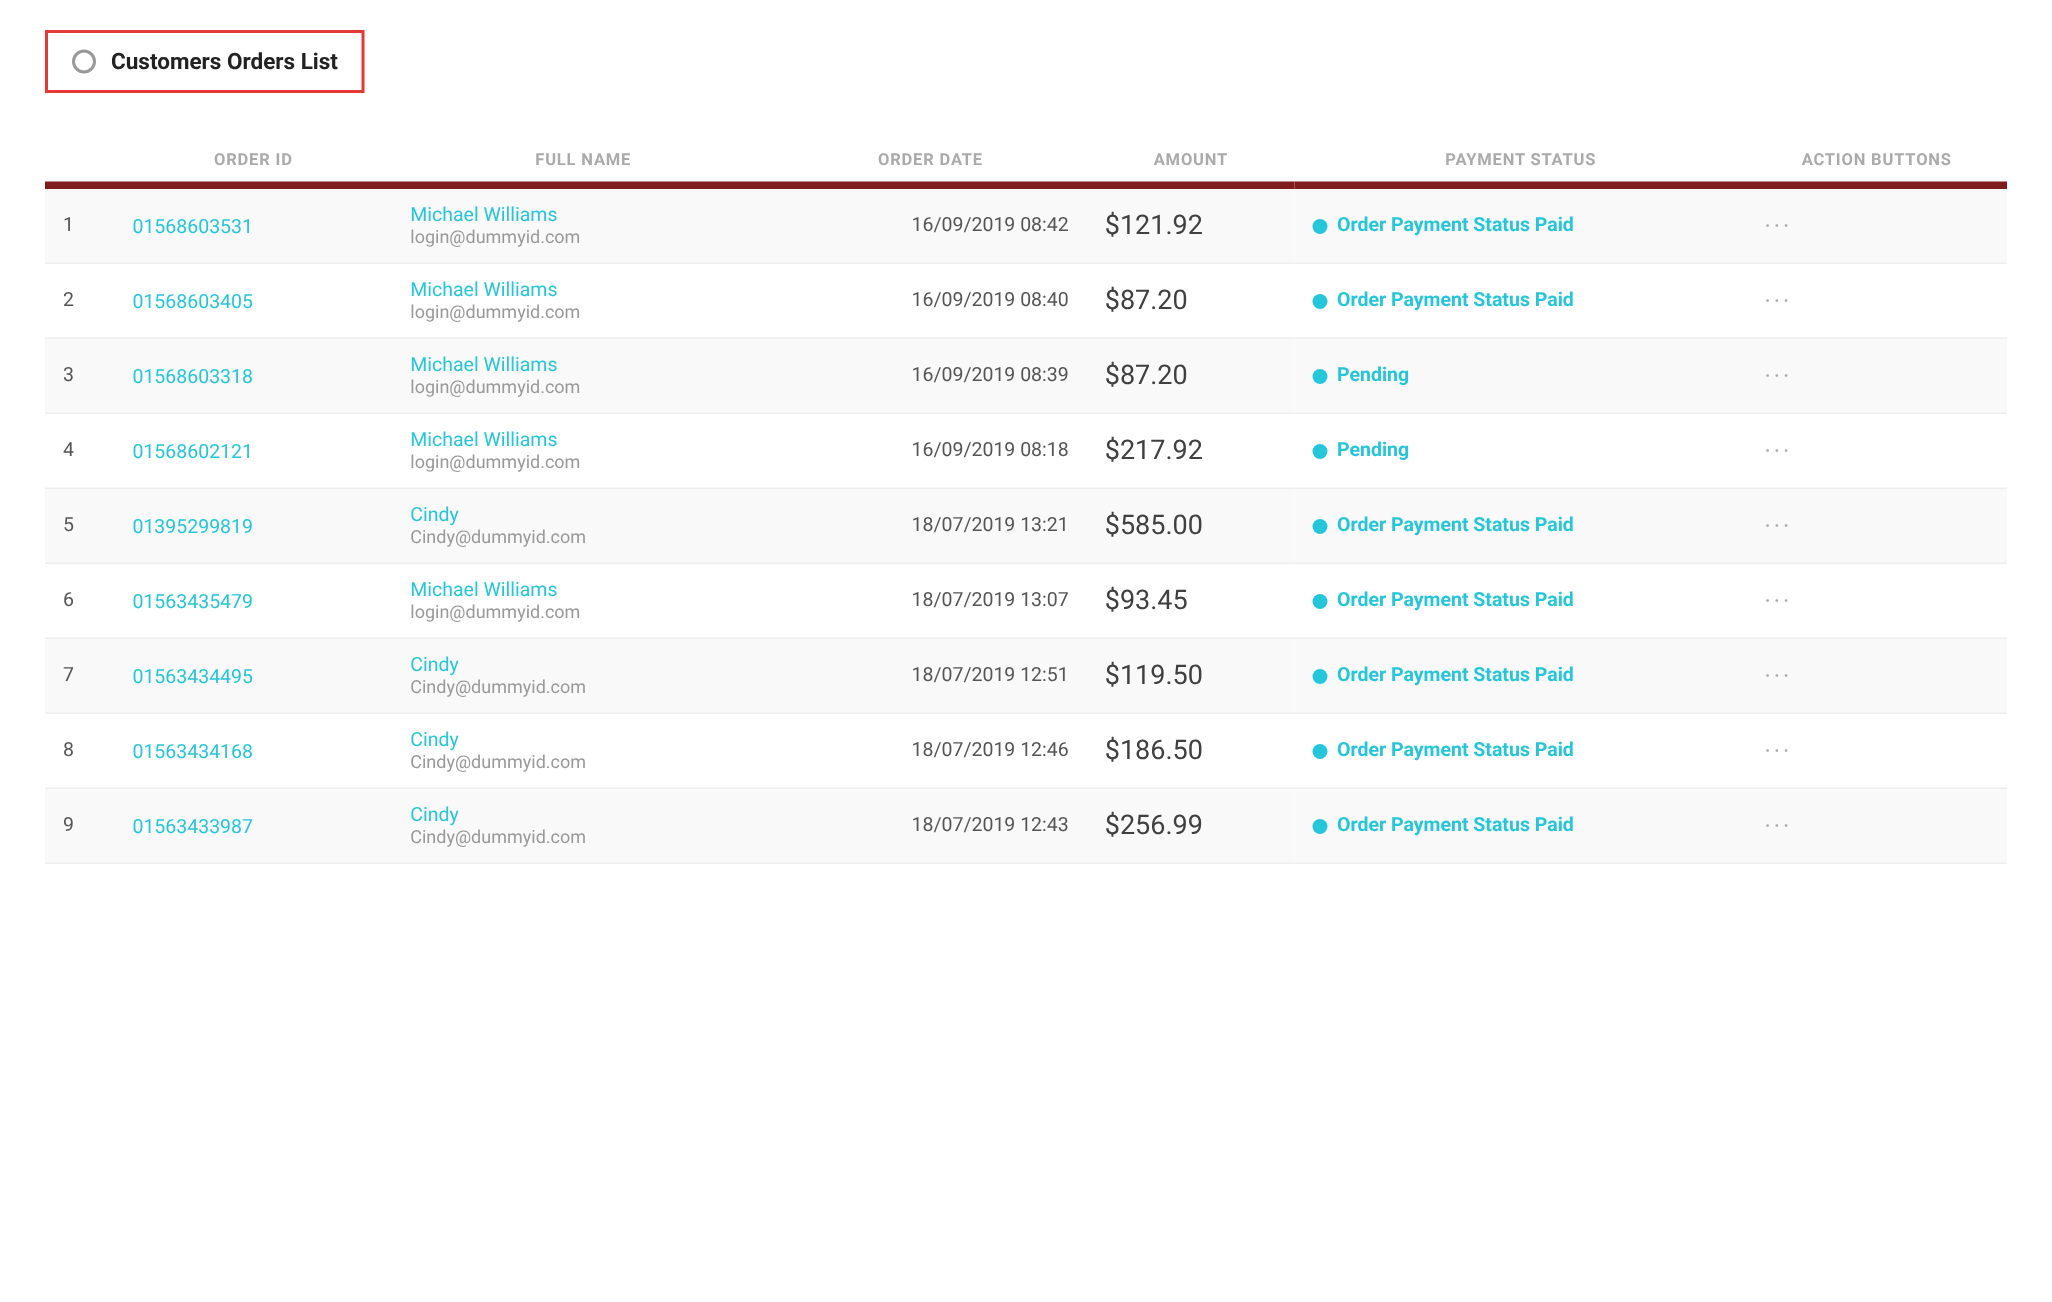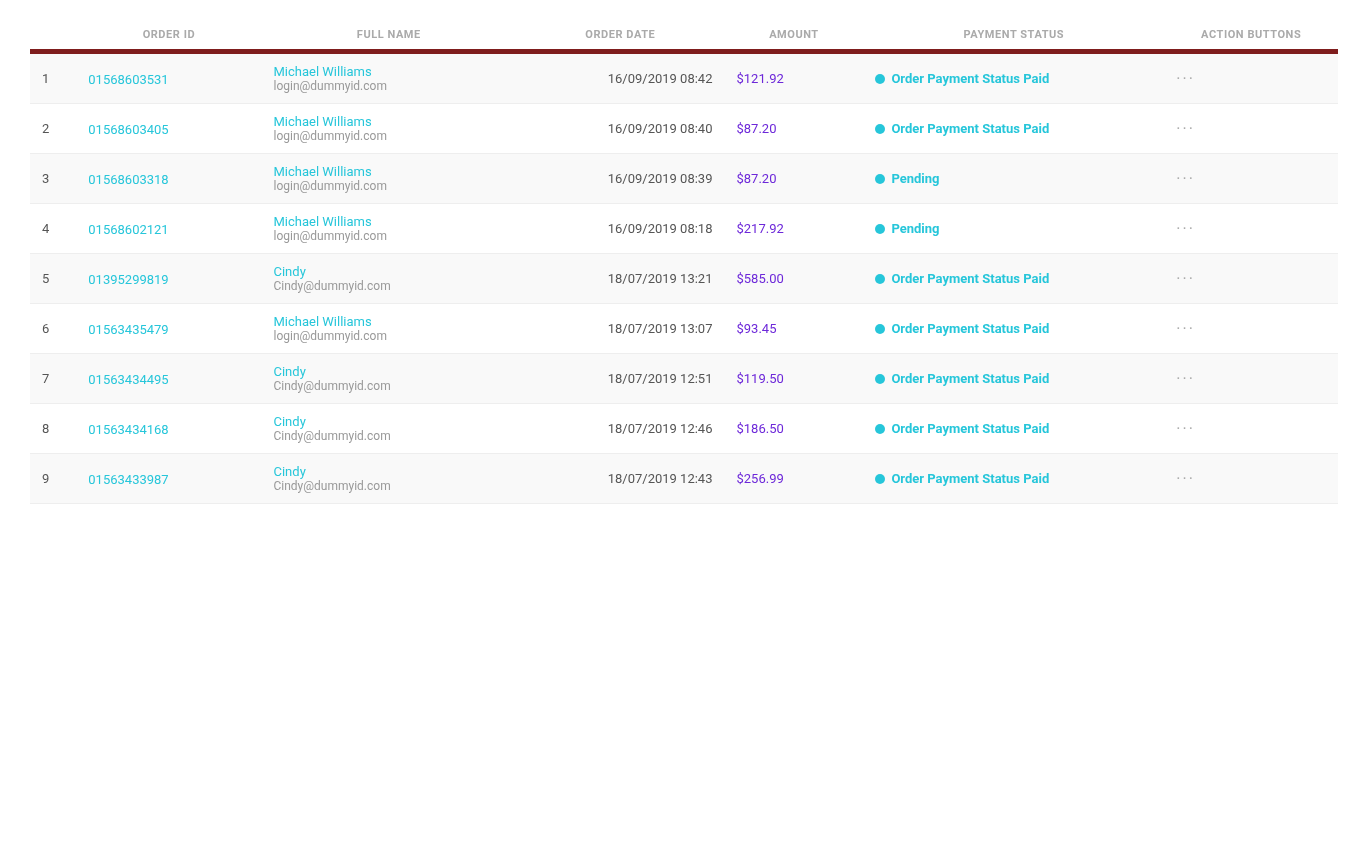--- a/index.html
+++ b/index.html
@@ -82,22 +82,22 @@
       color: #999;
       font-size: 12px;
       display: block;
     }
     .order-date {
       color: #555;
       font-size: 13px;
       text-align: right;
     }
     .amount {
-      color: #6d28d9;
-      font-size: 13px;
+      color: #404040;
+      font-size: 18px;
     }
     .status-cell {
       display: flex;
       align-items: center;
       gap: 6px;
       font-size: 13px;
       color: #26c6da;
       font-weight: bold;
     }
     .status-dot {
@@ -137,20 +137,24 @@
       width: 260px;
     }
     .th-action {
       width: 150px;
     }
   </style>
 </head>
 <body>
 
 <div class="page-container">
+  <div class="title-box">
+    <div class="title-circle"></div>
+    <span class="title-text">Customers Orders List</span>
+  </div>
 
   <table>
     <thead>
       <tr>
         <th class="th-num"></th>
         <th class="th-orderid">ORDER ID</th>
         <th class="th-name">FULL NAME</th>
         <th class="th-date">ORDER DATE</th>
         <th class="th-amount">AMOUNT</th>
         <th class="th-status">PAYMENT STATUS</th>

